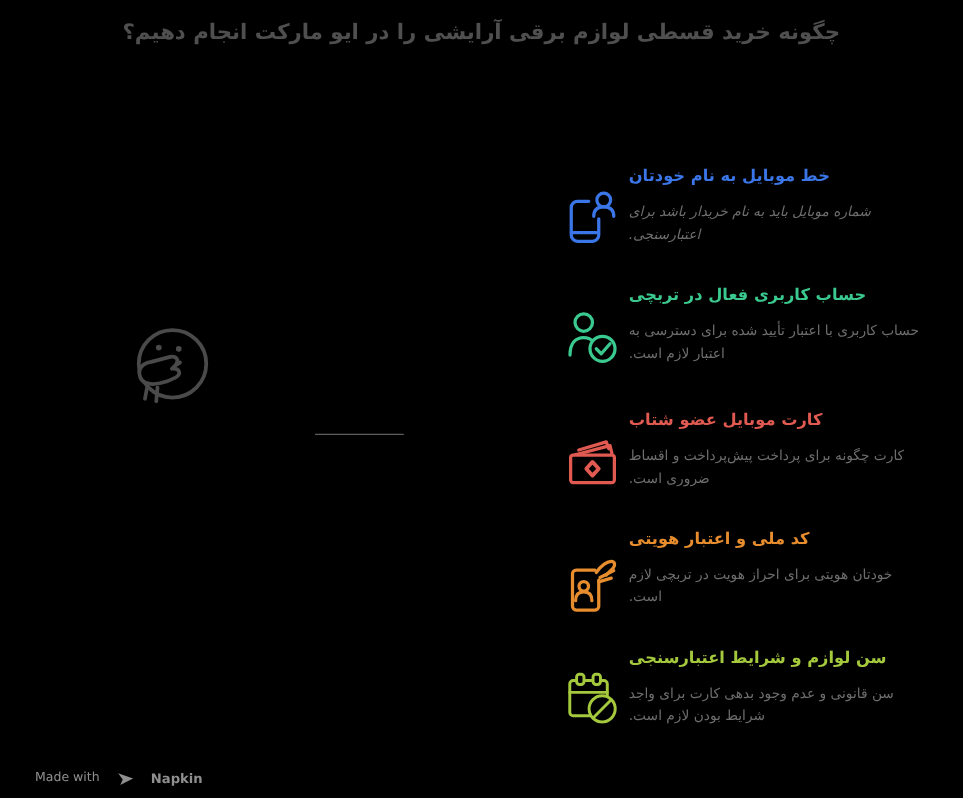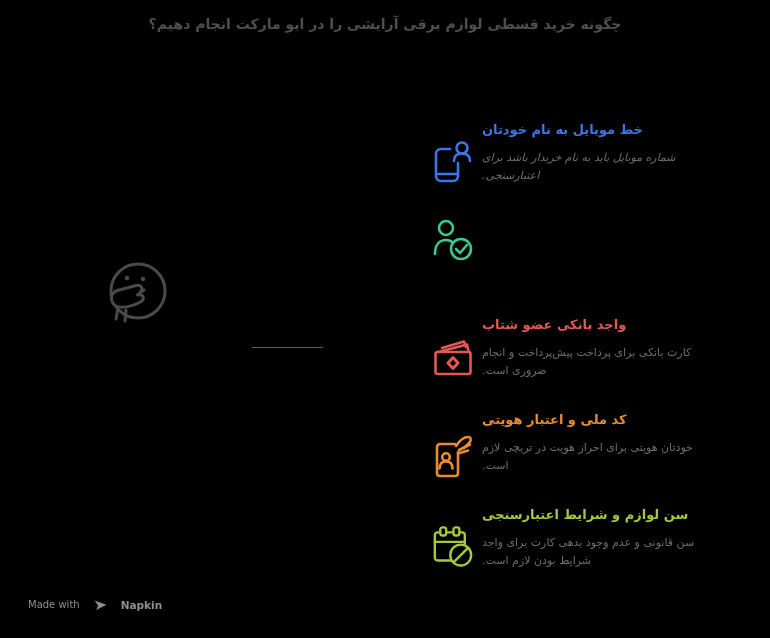--- a/index.html
+++ b/index.html
@@ -6,49 +6,49 @@
   body{
     width:770px;height:638px;position:relative;overflow:hidden;
     background:#000000;
     font-family:"DejaVu Sans","Liberation Sans",sans-serif;
   }
   .stage{position:absolute;inset:0;}
   
   .title{
     position:absolute;top:16px;left:0;right:0;
     text-align:center;direction:rtl;
-    font-size:14px;font-weight:700;letter-spacing:0;
+    font-size:17px;font-weight:700;letter-spacing:0;
   }
   
   .face-wrap{position:absolute;left:98px;top:253px;width:80px;height:85px;}
   .face-wrap svg{display:block;width:80px;height:85px;}
   
   .connector{
     position:absolute;left:252px;top:347px;width:71px;height:0;
     border-top:1.5px solid currentColor;
   }
   
-  .item{position:absolute;left:433px;width:305px;}
+  .item{position:absolute;left:454px;width:305px;margin-top:12px;}
   .item-heading{
     margin-left:49px;direction:rtl;text-align:left;
     font-size:13px;font-weight:700;line-height:18px;color:inherit;
   }
   .item-body{display:flex;align-items:flex-start;margin-top:10px;}
   .item-icon{flex:0 0 40px;width:40px;margin-right:9px;margin-top:-9px;}
   .item-icon svg{display:block;}
   .item-desc{
     width:236px;direction:rtl;text-align:left;
     font-size:11px;line-height:1.6;
   }
   .icon-stroke{fill:none;stroke:currentColor;stroke-width:2.6;stroke-linecap:round;stroke-linejoin:round;}
   .icon-mask{fill:#000000;stroke:currentColor;stroke-width:2.6;}
   .icon-fill{fill:currentColor;stroke:none;}
   
   .footer{
-    position:absolute;left:28px;top:598px;
+    position:absolute;left:28px;top:616px;
     display:flex;align-items:center;gap:14px;
     font-size:10px;font-weight:500;
   }
   .footer .brand{font-weight:600;font-size:10.5px;}
   .napkin-logo svg{display:block;}
 </style>
 </head>
 <body style="background: rgb(0, 0, 0);">
 
 <div class="stage">
@@ -78,44 +78,46 @@
           <path class="icon-stroke" d="M4,34 H24"></path>
           <circle class="icon-stroke" cx="29" cy="8" r="5.5"></circle>
           <path class="icon-stroke" d="M21,21 C21,15.5 24,13.5 29,13.5 C34,13.5 37,15.5 37,21"></path>
         </svg>
       </div>
       <div class="item-desc" style="color: rgb(110, 110, 110); font-style: italic;">شماره موبایل باید به نام خریدار باشد برای اعتبارسنجی.</div>
     </div>
   </div>
 
   <div class="item" style="top: 216px; color: rgb(58, 201, 143);">
+    <div class="item-heading">حساب کاربری فعال در تربچی</div>
     <div class="item-body">
       <div class="item-icon">
         <svg width="40" height="44" viewBox="0 0 40 44">
           <circle class="icon-stroke" cx="13" cy="11" r="7"></circle>
           <path class="icon-stroke" d="M2,37 C2,27 7,23 13,23 C16,23 18.5,24 20.5,26"></path>
           <circle class="icon-mask" cx="28" cy="32" r="10"></circle>
           <path class="icon-stroke" d="M23,32 L27,36 L34,28"></path>
         </svg>
       </div>
+      <div class="item-desc" style="color: rgb(110, 110, 110);">حساب کاربری با اعتبار تأیید شده برای دسترسی به اعتبار لازم است.</div>
     </div>
   </div>
 
   <div class="item" style="top: 316px; color: rgb(224, 90, 82);">
-    <div class="item-heading">واجد بانکی عضو شتاب</div>
+    <div class="item-heading">کارت موبایل عضو شتاب</div>
     <div class="item-body">
       <div class="item-icon">
         <svg width="40" height="44" viewBox="0 0 40 44">
           <path class="icon-stroke" d="M9,13 L31,6.5 L33,12"></path>
           <path class="icon-stroke" d="M5.5,17 L34,9.5 L35.5,15.5"></path>
           <rect class="icon-mask" x="2.5" y="17" width="35" height="22" rx="2"></rect>
           <path class="icon-stroke" d="M20,22.5 L25,28 L20,33.5 L15,28 Z" style="stroke-width:3"></path>
         </svg>
       </div>
-      <div class="item-desc" style="color: rgb(110, 110, 110);">کارت بانکی برای پرداخت پیش‌پرداخت و انجام ضروری است.</div>
+      <div class="item-desc" style="color: rgb(110, 110, 110);">کارت چگونه برای پرداخت پیش‌پرداخت و اقساط ضروری است.</div>
     </div>
   </div>
 
   <div class="item" style="top: 411px; color: rgb(231, 141, 46);">
     <div class="item-heading">کد ملی و اعتبار هویتی</div>
     <div class="item-body">
       <div class="item-icon">
         <svg width="40" height="48" viewBox="0 0 40 48">
           <path class="icon-stroke" d="M22,14 H7 C5.3,14 4,15.3 4,17 V43 C4,44.7 5.3,46 7,46 H22 C23.7,46 25,44.7 25,43 V22"></path>
           <circle class="icon-stroke" cx="13" cy="27" r="3.8"></circle>

